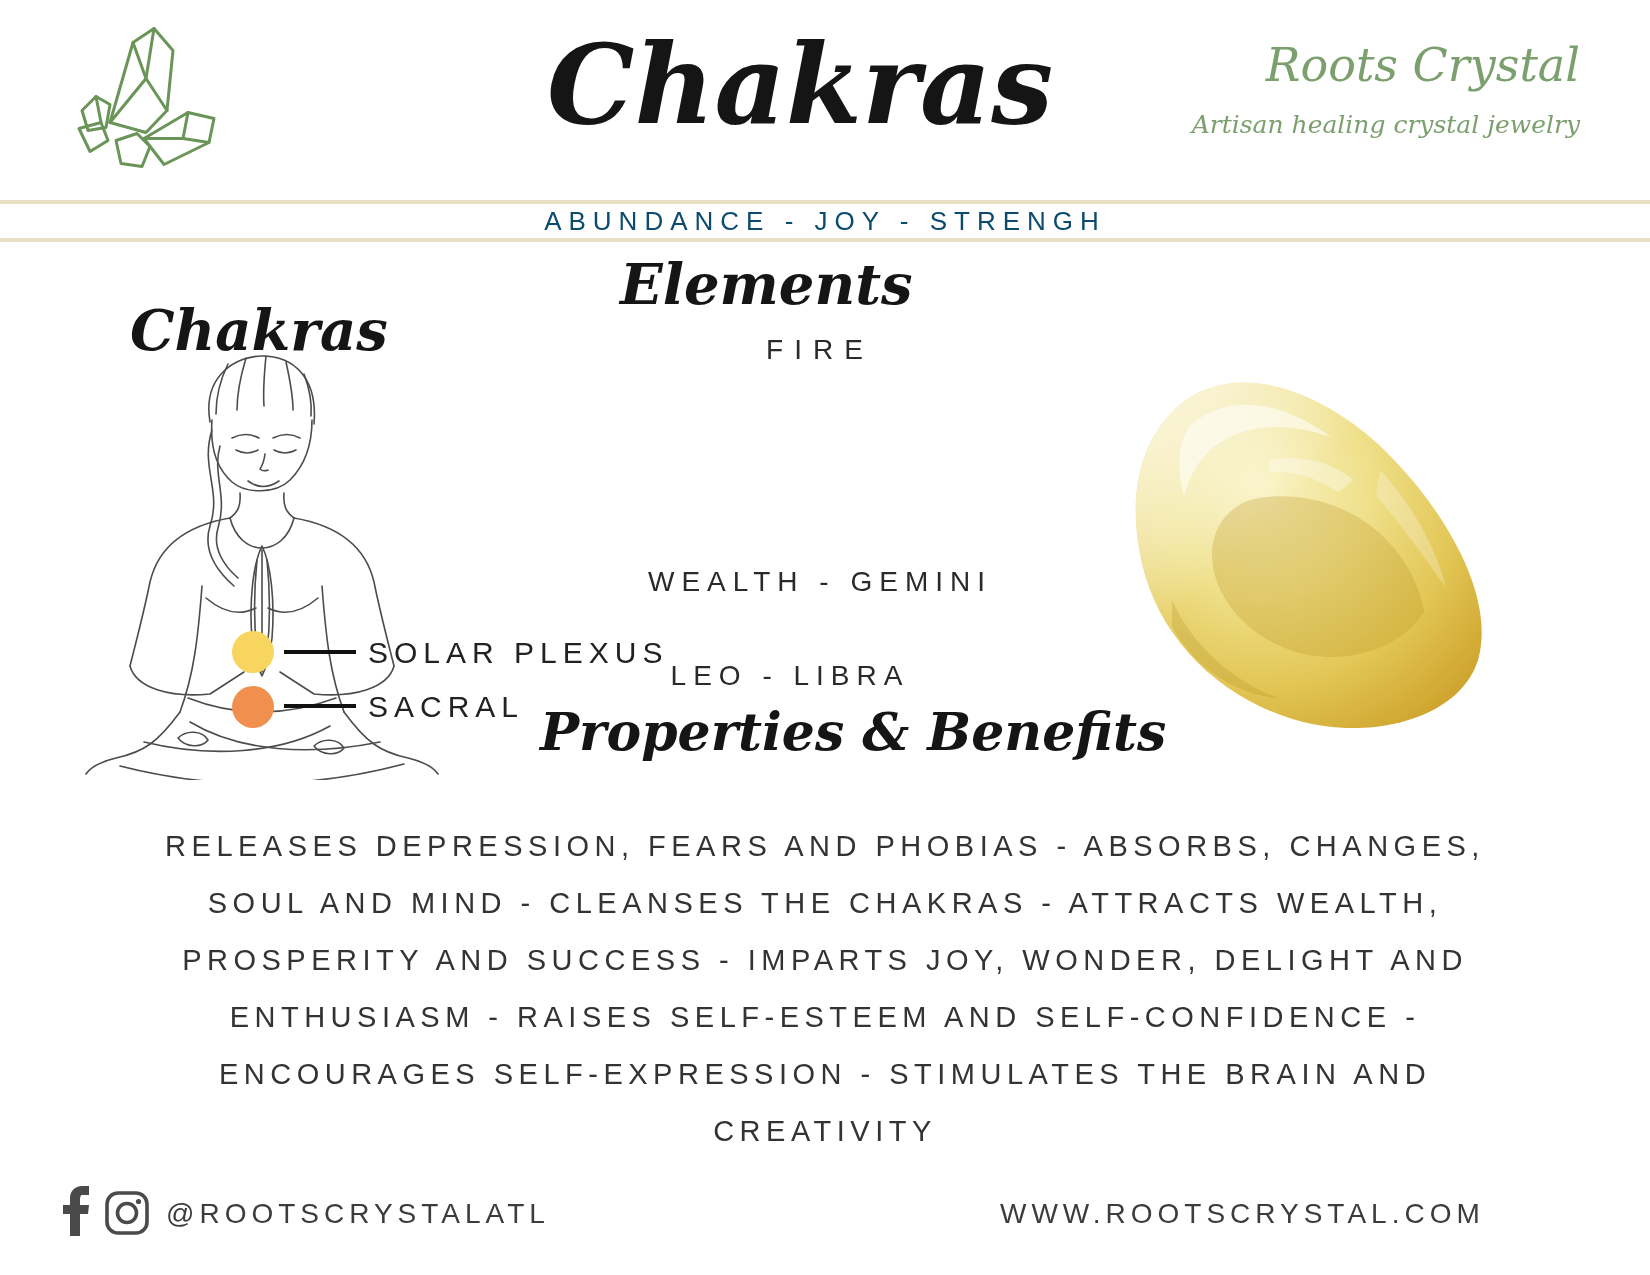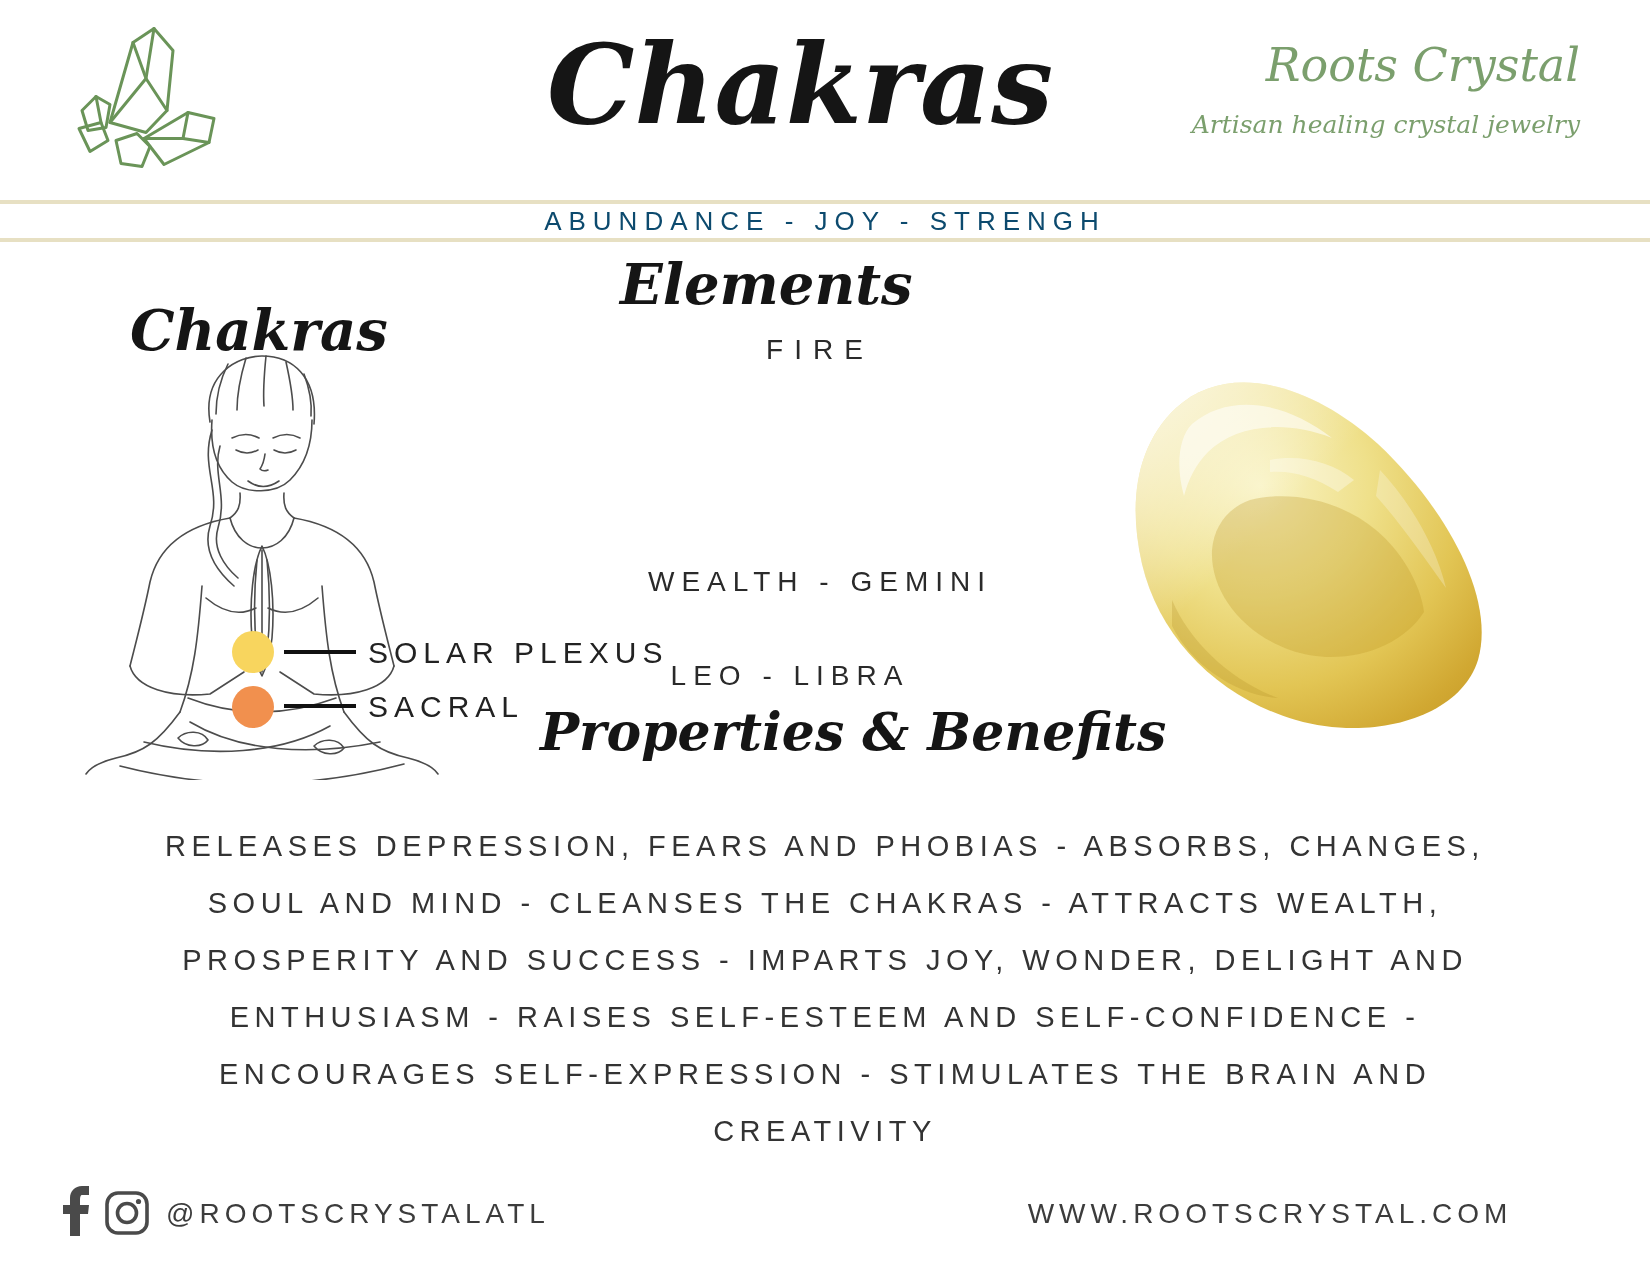--- a/index.html
+++ b/index.html
@@ -59,21 +59,21 @@
 
   
   .props-heading{left:540px;top:706px;width:500px;text-align:center;font-size:52px;white-space:nowrap;}
   .props-body{left:45px;top:818px;width:1560px;text-align:center;color:#333;}
   .props-body div{font-size:29px;letter-spacing:5.5px;line-height:57px;white-space:nowrap;}
 
   
   .fb-icon{left:62px;top:1186px;width:30px;height:50px;}
   .ig-icon{left:104px;top:1190px;width:46px;height:46px;}
   .handle{left:166px;top:1198px;font-size:28px;letter-spacing:5px;color:#3c3c3c;}
-  .website{left:1000px;top:1198px;width:540px;text-align:center;font-size:28px;
+  .website{left:1000px;top:1198px;width:540px;text-align:left;font-size:28px;
     letter-spacing:5px;color:#3c3c3c;}
 </style>
 </head>
 <body>
 
 <div id="canvas">
 
   <svg class="abs logo" viewBox="0 0 160 165" fill="none" stroke="#6a9458" stroke-width="3" stroke-linejoin="round" stroke-linecap="round">
     <path d="M50,102 L73,22 L94,8 L113,30 L107,90 L86,112 Z"></path>
     <path d="M94,8 L86,58 L107,90"></path>

